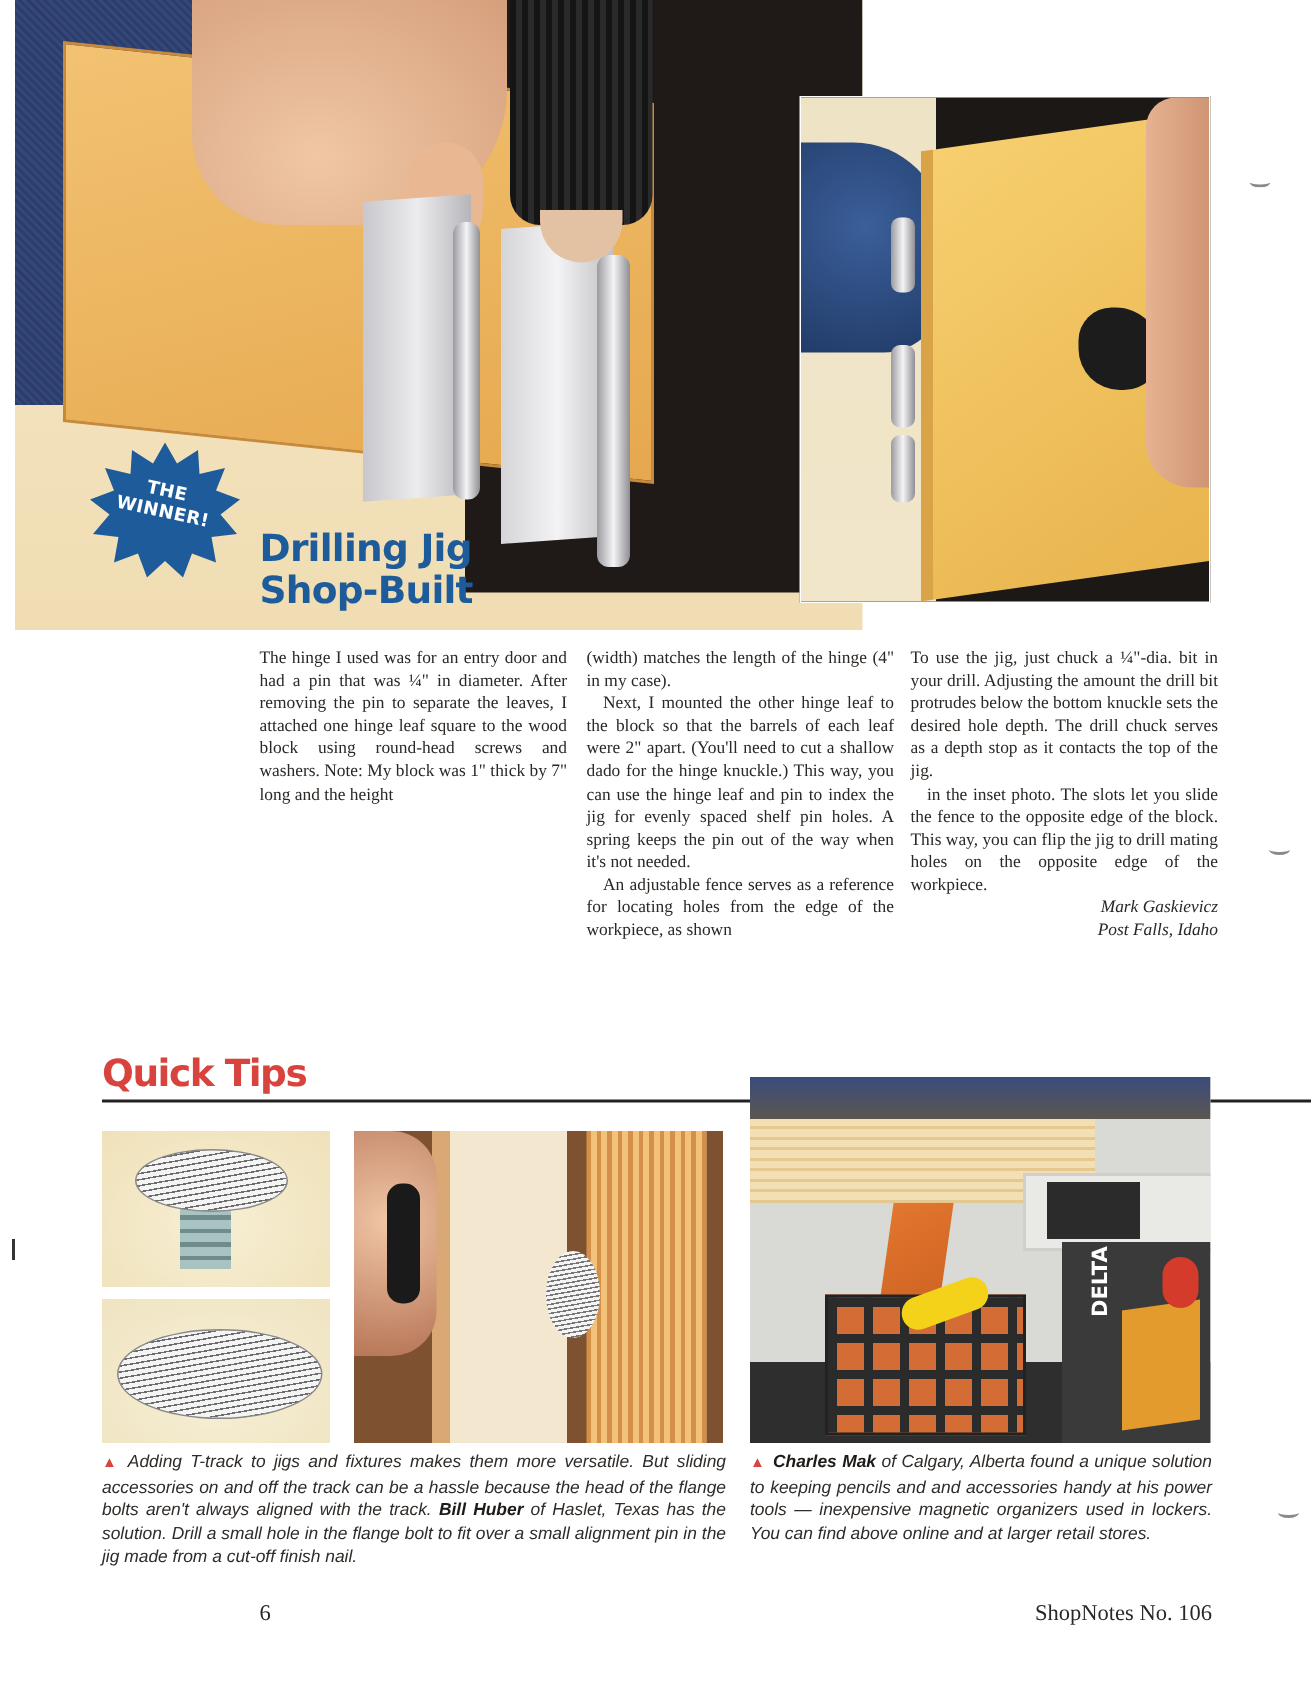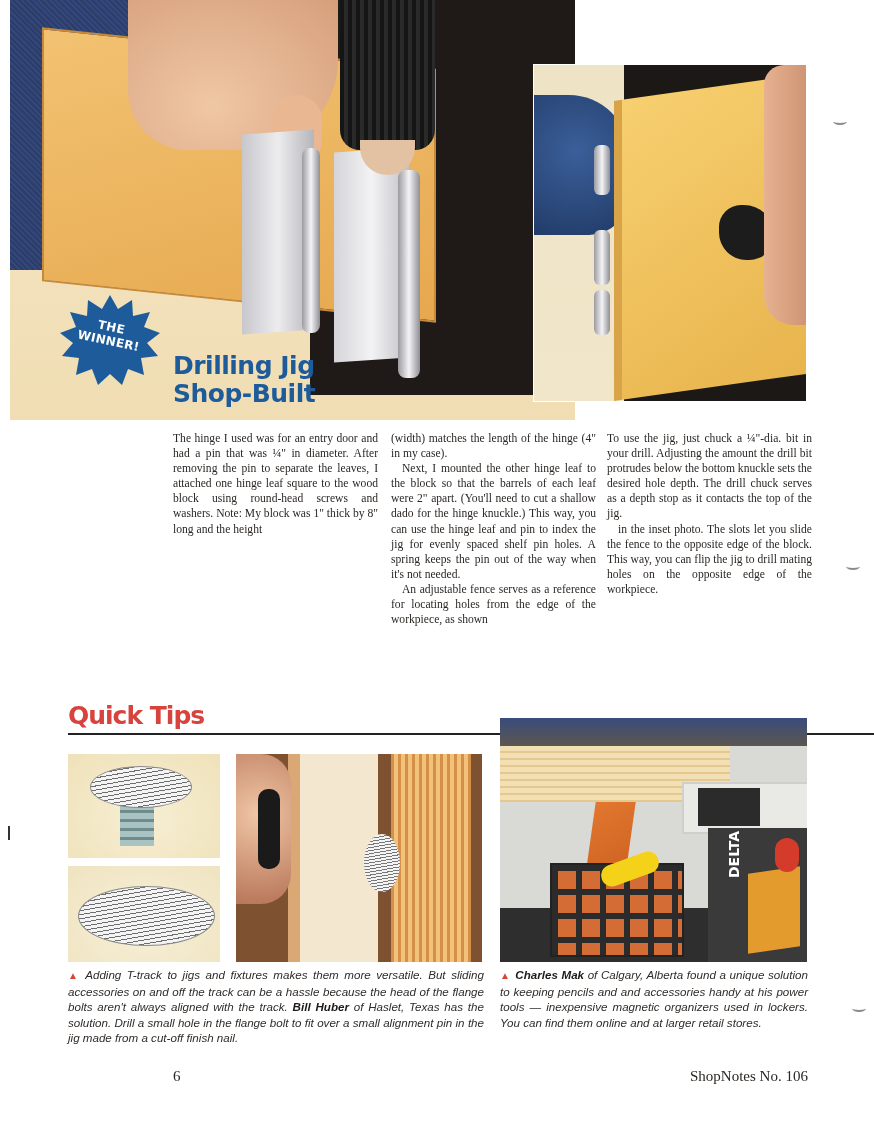--- a/index.html
+++ b/index.html
@@ -178,32 +178,36 @@
   <div class="drill-blue"></div>
   <div class="barrel"></div>
   <div class="barrel b2"></div>
   <div class="barrel b3"></div>
   <div class="wood"></div>
   <div class="knob"></div>
   <div class="hand2"></div>
 </div>
 
 <div class="abs col col1">
-  <p>The hinge I used was for an entry door and had a pin that was ¼" in diameter. After removing the pin to separate the leaves, I attached one hinge leaf square to the wood block using round-head screws and washers. Note: My block was 1" thick by 8" long and the height</p>
+  <p>The hinge I used was for an entry door and had a pin that was ¼" in diameter. After removing the pin to separate the leaves, I attached one hinge leaf square to the wood block using round-head screws and washers. Note: My block was 1" thick by 7" long and the height</p>
 </div>
 
 <div class="abs col col2">
   <p>(width) matches the length of the hinge (4" in my case).</p>
   <p>Next, I mounted the other hinge leaf to the block so that the barrels of each leaf were 2" apart. (You'll need to cut a shallow dado for the hinge knuckle.) This way, you can use the hinge leaf and pin to index the jig for evenly spaced shelf pin holes. A spring keeps the pin out of the way when it's not needed.</p>
   <p>An adjustable fence serves as a reference for locating holes from the edge of the workpiece, as shown</p>
 </div>
 
 <div class="abs col col3">
   <p>To use the jig, just chuck a ¼"-dia. bit in your drill. Adjusting the amount the drill bit protrudes below the bottom knuckle sets the desired hole depth. The drill chuck serves as a depth stop as it contacts the top of the jig.</p>
   <p>in the inset photo. The slots let you slide the fence to the opposite edge of the block. This way, you can flip the jig to drill mating holes on the opposite edge of the workpiece.</p>
+  <div class="byline">
+    <div>Mark Gaskievicz</div>
+    <div>Post Falls, Idaho</div>
+  </div>
 </div>
 
 <div class="abs qt-title">Quick Tips</div>
 <div class="abs qt-rule"></div>
 
 <div class="abs ph-bolt1">
   <div class="thread"></div>
   <div class="bolt-head"></div>
 </div>
 <div class="abs ph-bolt2">
@@ -230,21 +234,21 @@
   <div class="basket"></div>
   <div class="yellow"></div>
   <div class="delta-label">DELTA</div>
 </div>
 
 <div class="abs caption cap1">
   <span class="tri">▲</span><span>Adding T-track to jigs and fixtures makes them more versatile. But sliding accessories on and off the track can be a hassle because the head of the flange bolts aren't always aligned with the track. </span><b>Bill Huber</b><span> of Haslet, Texas has the solution. Drill a small hole in the flange bolt to fit over a small alignment pin in the jig made from a cut-off finish nail.</span>
 </div>
 
 <div class="abs caption cap2">
-  <span class="tri">▲</span><b>Charles Mak</b><span> of Calgary, Alberta found a unique solution to keeping pencils and and accessories handy at his power tools — inexpensive magnetic organizers used in lockers. You can find them online and at larger retail stores.</span>
+  <span class="tri">▲</span><b>Charles Mak</b><span> of Calgary, Alberta found a unique solution to keeping pencils and and accessories handy at his power tools — inexpensive magnetic organizers used in lockers. You can find above online and at larger retail stores.</span>
 </div>
 
 <div class="abs folio-left">6</div>
 <div class="abs folio-right">ShopNotes No. 106</div>
 
 <div class="mark" style="left:833px; top:118px;"></div>
 <div class="mark" style="left:846px; top:563px;"></div>
 <div class="mark" style="left:852px; top:1005px;"></div>
 <div style="position:absolute; left:8px; top:826px; width:2px; height:14px; background:#333;"></div>
 

